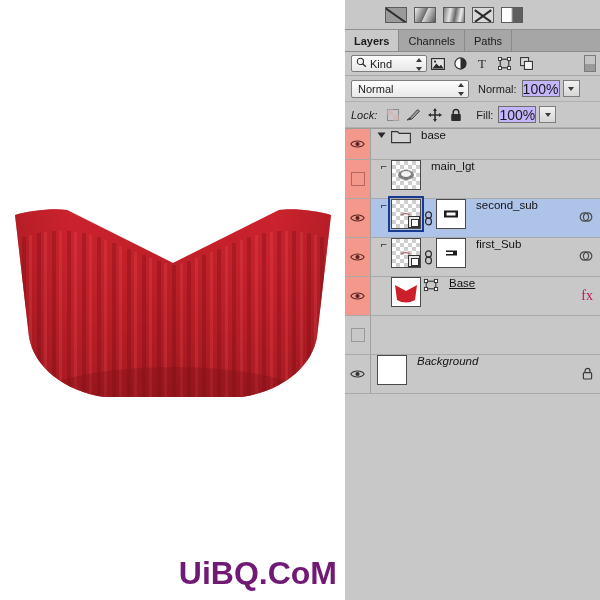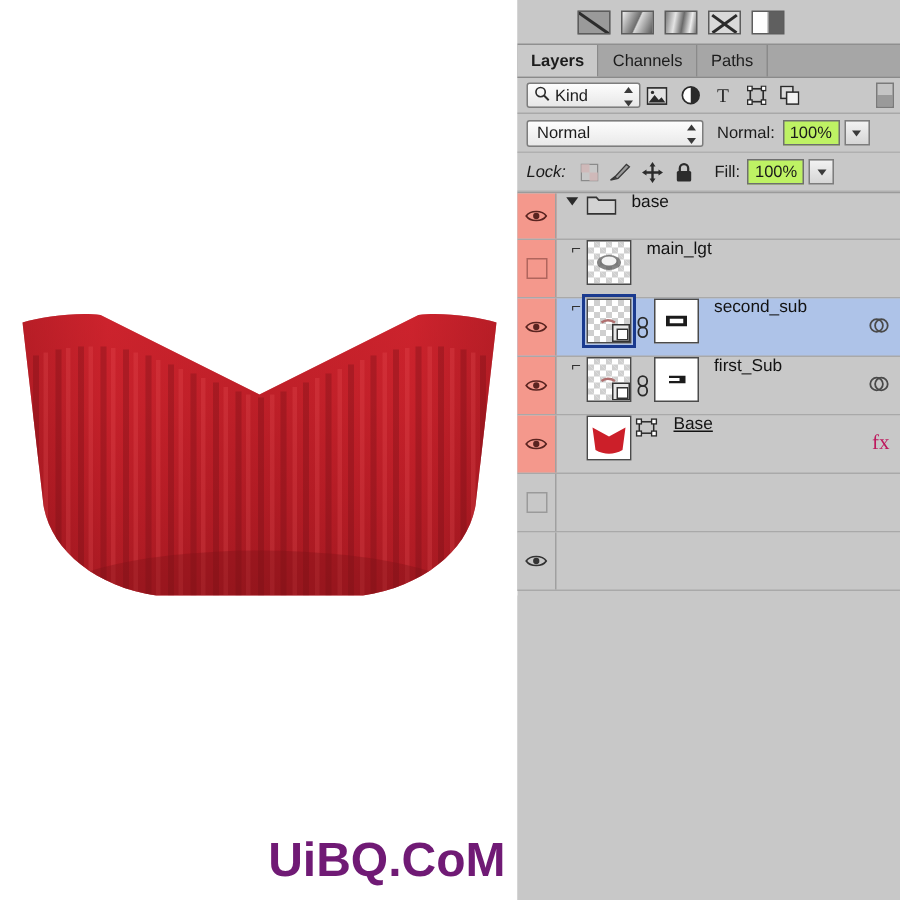--- a/index.html
+++ b/index.html
@@ -135,25 +135,25 @@
     background: linear-gradient(#fdfdfd,#e9e9e9);
     border: 1px solid #7d7d7d; border-radius: 2px;
     box-sizing: border-box;
     display:flex; align-items:center; padding-left:6px;
     font-size: 11px;
   }
   .field-label { margin-left: 9px; font-size: 11px; }
   .num-field {
     margin-left: 5px;
     width: 38px; height: 17px;
-    background: #bef264;
+    background: #c4b5fd;
     border: 1px solid #6f6f6f;
     box-sizing: border-box;
     display:flex; align-items:center; justify-content:center;
-    font-size: 11px;
+    font-size: 14px;
   }
   .drop-btn {
     margin-left: 3px; width: 17px; height: 17px;
     background: linear-gradient(#f2f2f2,#d6d6d6);
     border: 1px solid #7d7d7d; box-sizing:border-box;
     display:flex; align-items:center; justify-content:center;
   }
   .drop-btn i { width:0;height:0;border-left:3.5px solid transparent;border-right:3.5px solid transparent;border-top:4px solid #3a3a3a;}
   #lock-label { font-size: 11px; margin-right: 5px; font-style: italic; }
   .lockic { width: 21px; display:flex; align-items:center; justify-content:center; }
@@ -607,19 +607,31 @@
         </div>
       </div>
 
       <div class="layer-row">
         <div class="eye-cell">
           <svg width="15" height="10" viewBox="0 0 15 10">
             <path d="M0.8 5 C3.5 1, 11.5 1, 14.2 5 C11.5 9, 3.5 9, 0.8 5 Z" fill="none" stroke="#333" stroke-width="1.1"></path>
             <circle cx="7.5" cy="5" r="2.1" fill="#333"></circle>
           </svg>
         </div>
+        <div class="row-body">
+          <div class="thumb" style="margin-left:0;background:#ffffff;"></div>
+          <span class="layer-name italic">Background</span>
+          <div class="row-right">
+            <span>
+              <svg width="11" height="13" viewBox="0 0 11 13">
+                <path d="M3 5.6 V3.9 A2.5 2.5 0 0 1 8 3.9 V5.6" fill="none" stroke="#3a3a3a" stroke-width="1.2"></path>
+                <rect x="1.4" y="5.6" width="8.2" height="6.4" rx="1" fill="none" stroke="#3a3a3a" stroke-width="1.2"></rect>
+              </svg>
+            </span>
+          </div>
+        </div>
       </div>
 
     </div>
 
     <div id="panel-rest"></div>
   </div>
 </div>
 
 </body></html>

